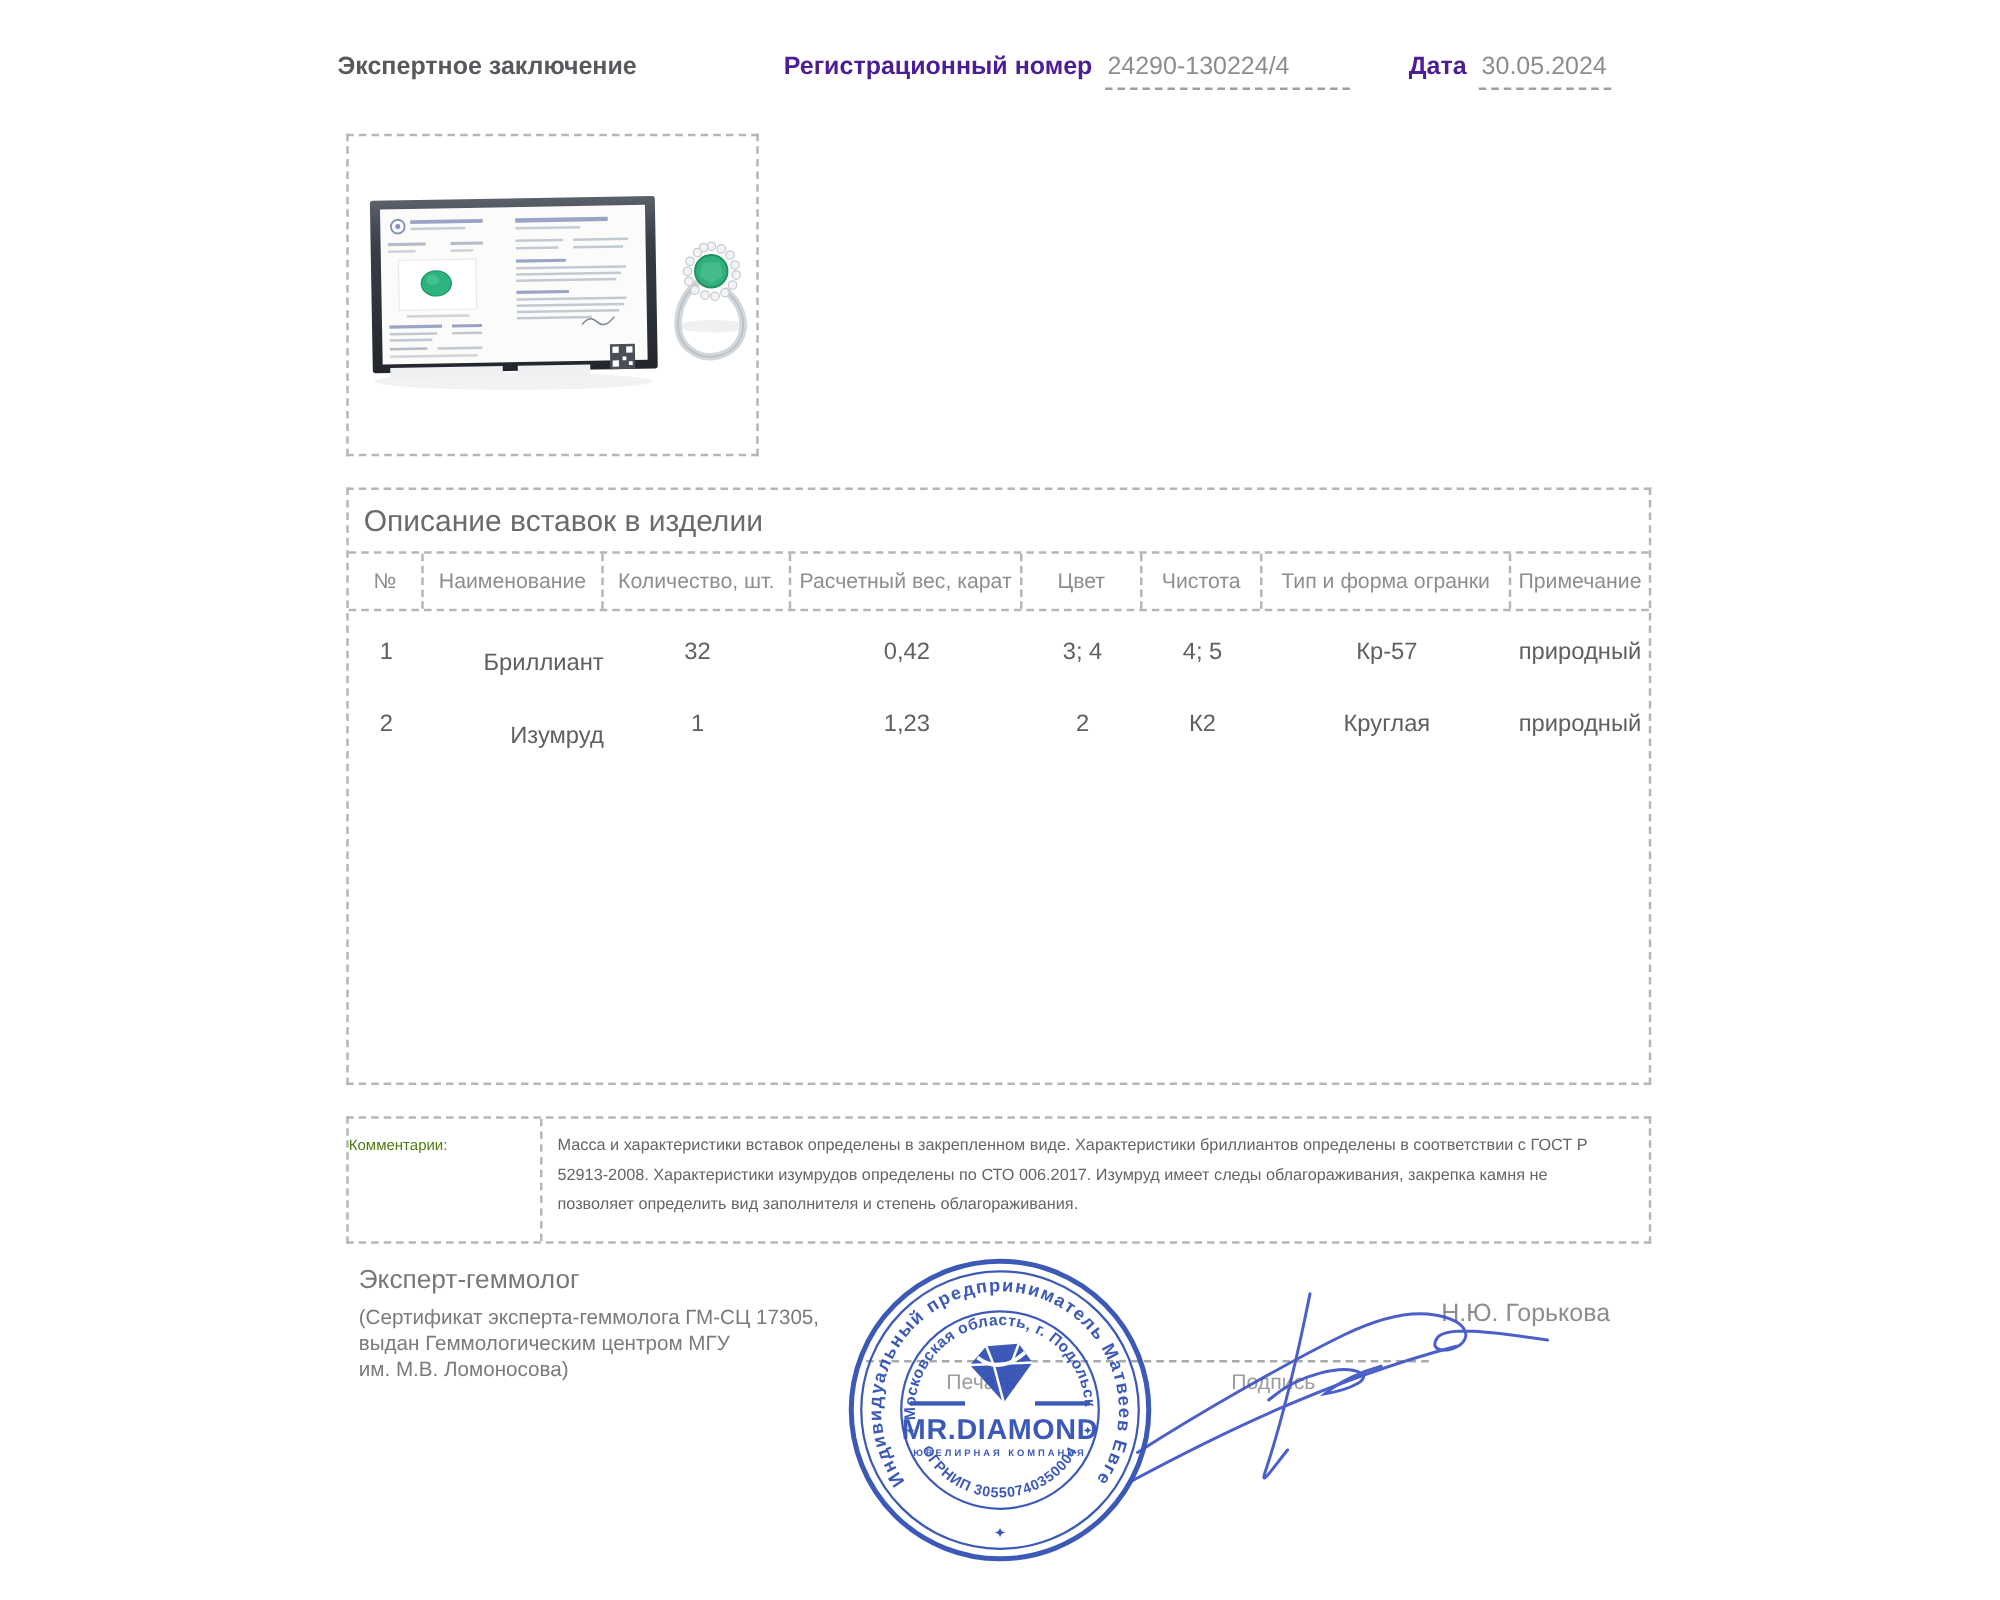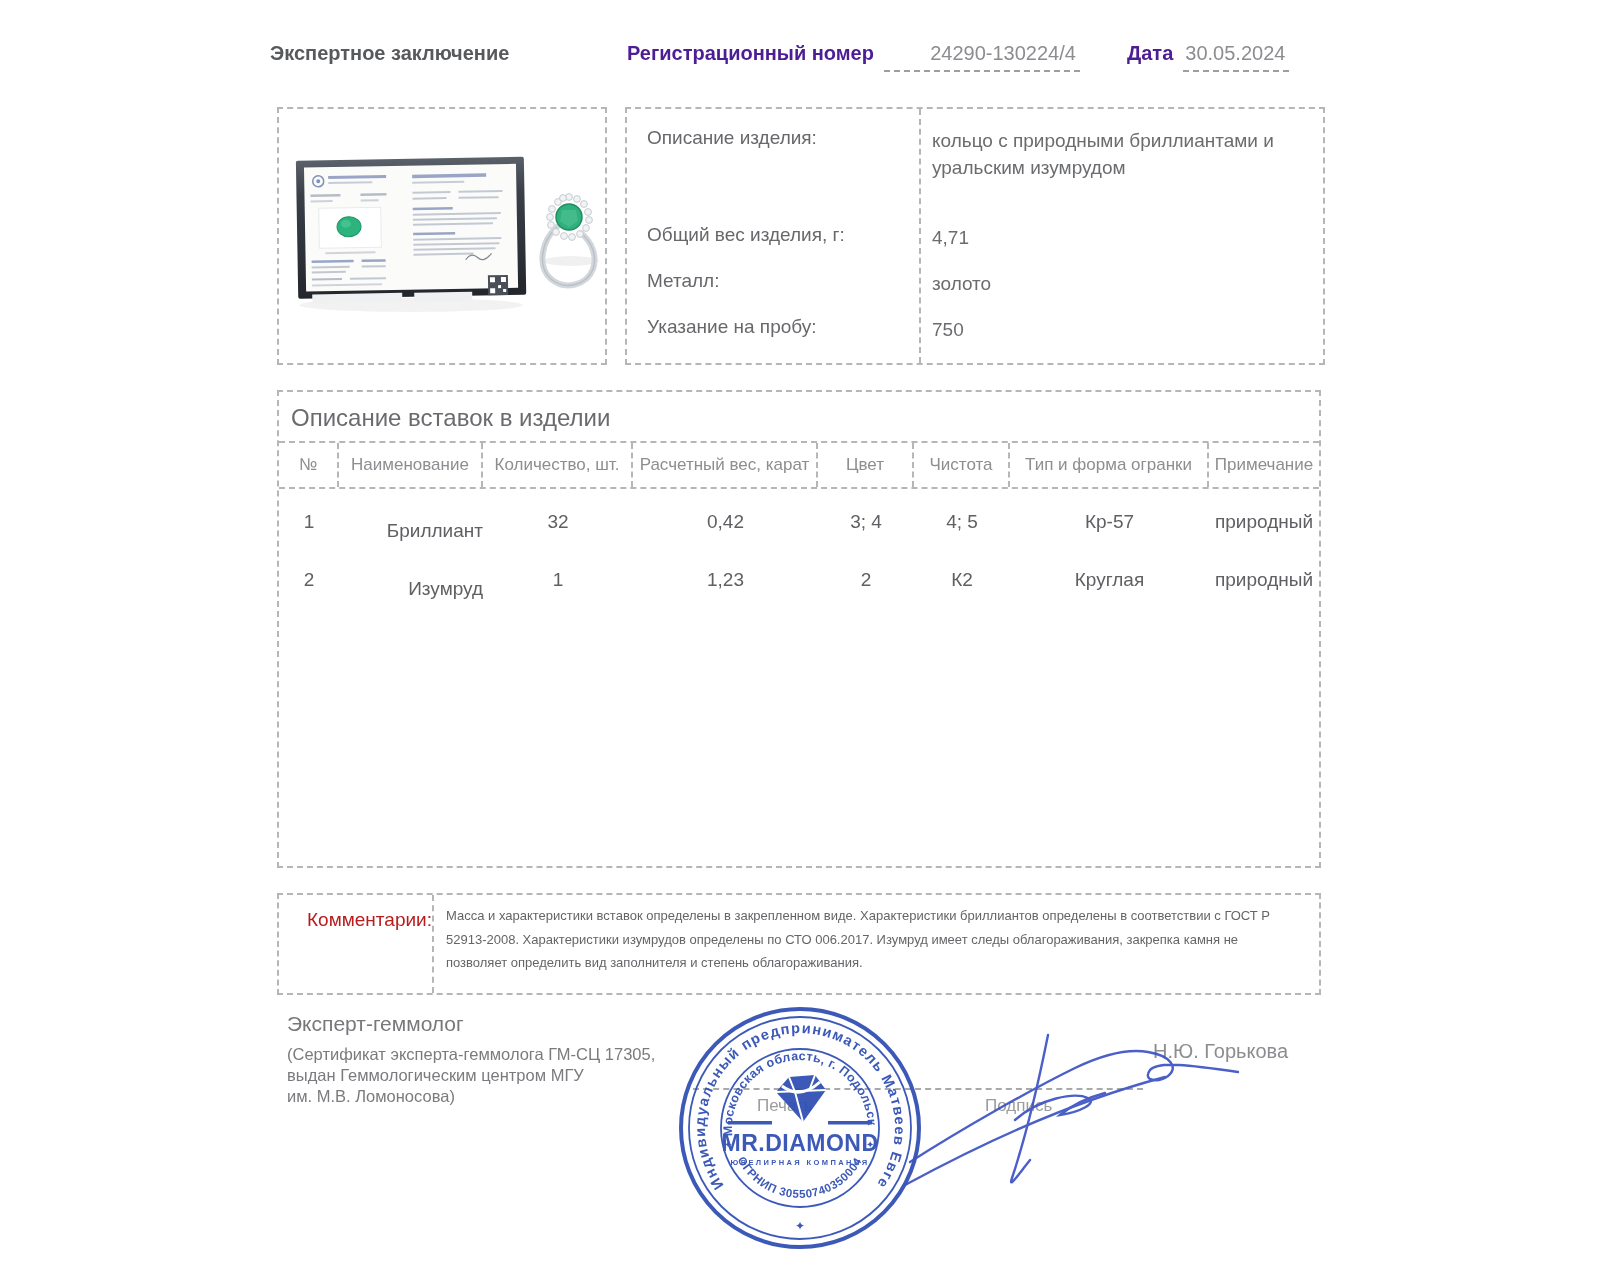--- a/index.html
+++ b/index.html
@@ -7,21 +7,21 @@
     position:relative;width:1600px;height:1280px;background:#ffffff;overflow:hidden;
     font-family:"Liberation Sans", sans-serif;color:#66676a;
   }
   .abs{position:absolute;}
   
   .hdr-title{left:270px;top:42px;font-size:20px;font-weight:700;color:#58595c;}
   .hdr-reg{left:627px;top:42px;font-size:20px;}
   .hdr-date{left:1127px;top:42px;font-size:20px;}
   .hdr-label{font-weight:700;color:#4c1d95;}
   .hdr-value{display:inline-block;margin-left:10px;color:#8c8d90;font-weight:400;
-    border-bottom:2px dashed #9e9fa2;padding:0 4px 5px 2px;text-align:right;}
+    border-bottom:2px dashed #9e9fa2;padding:0 4px 5px 2px;}
   .hdr-value.reg{min-width:190px;}
   .hdr-value.date{min-width:92px;}
   
   .dash-box{border:2px dashed #b5b6b8;box-sizing:border-box;background:#fff;}
   .photo-box{left:277px;top:107px;width:330px;height:258px;}
   .desc-box{left:625px;top:107px;width:700px;height:258px;}
   .desc-divider{left:292px;top:0;bottom:0;border-left:2px dashed #b5b6b8;}
   .desc-label{left:20px;font-size:19px;color:#67686b;}
   .desc-value{left:305px;font-size:19px;color:#6b6c6f;width:378px;line-height:27px;}
   
@@ -34,21 +34,21 @@
   .t-head .cell:last-child{border-right:none;}
   .t-body{padding-top:4px;}
   .t-row{display:flex;height:58px;align-items:center;font-size:19px;color:#5f6063;}
   .t-row .cell{text-align:center;box-sizing:border-box;}
   .c0{width:60px;} .c1{width:144px;} .c2{width:150px;} .c3{width:185px;}
   .c4{width:96px;} .c5{width:96px;} .c6{width:199px;} .c7{width:110px;}
   .t-row .c1{text-align:right;padding-left:12px;margin-top:18px;}
   
   .comments-box{left:277px;top:893px;width:1044px;height:102px;}
   .com-divider{left:153px;top:0;bottom:0;border-left:2px dashed #b5b6b8;}
-  .com-label{left:28px;top:14px;font-size:19px;color:#b91c1c;}
+  .com-label{left:0;top:14px;font-size:12px;color:#4d7c0f;}
   .com-text{left:167px;top:9px;width:856px;font-size:13px;line-height:23.5px;color:#646568;}
   
   .expert-title{left:287px;top:1012px;font-size:21px;color:#77787b;}
   .expert-cert{left:287px;top:1044px;font-size:16.5px;line-height:21px;color:#7a7b7e;}
   .placeholder-line{left:693px;top:1088px;width:450px;border-top:2px dashed #a8a9ab;}
   .seal-label{left:757px;top:1096px;font-size:17px;color:#9b9c9e;}
   .sign-label{left:985px;top:1096px;font-size:17px;color:#9b9c9e;}
   .expert-name{left:1153px;top:1040px;font-size:20px;color:#8c8d90;}
   .stamp-wrap{left:676px;top:1004px;width:248px;height:248px;opacity:.92;}
   .sig-wrap{left:890px;top:1025px;width:360px;height:170px;}
@@ -152,31 +152,20 @@
           <circle cx="273" cy="100" r="3.4"></circle>
             <circle cx="279" cy="93" r="3.4"></circle>
             <circle cx="284" cy="89" r="3.4"></circle>
         </g>
         <circle cx="290" cy="108" r="13" fill="#2fb07c" stroke="#1e8f60" stroke-width="1.5"></circle>
         <path d="M283,101 L297,101 L299,112 L290,118 L281,112 Z" fill="#54c795" opacity="0.55"></path>
       </g>
     </svg>
   </div>
 
-  <div class="abs dash-box desc-box">
-    <div class="abs desc-divider"></div>
-    <div class="abs desc-label" style="top:18px">Описание изделия:</div>
-    <div class="abs desc-value" style="top:18px">кольцо с природными бриллиантами и уральским изумрудом</div>
-    <div class="abs desc-label" style="top:115px">Общий вес изделия, г:</div>
-    <div class="abs desc-value" style="top:115px">4,71</div>
-    <div class="abs desc-label" style="top:161px">Металл:</div>
-    <div class="abs desc-value" style="top:161px">золото</div>
-    <div class="abs desc-label" style="top:207px">Указание на пробу:</div>
-    <div class="abs desc-value" style="top:207px">750</div>
-  </div>
 
   <div class="abs dash-box table-box">
     <div class="t-title">Описание вставок в изделии</div>
     <div class="t-head">
       <div class="cell c0">№</div>
       <div class="cell c1">Наименование</div>
       <div class="cell c2">Количество, шт.</div>
       <div class="cell c3">Расчетный вес, карат</div>
       <div class="cell c4">Цвет</div>
       <div class="cell c5">Чистота</div>

